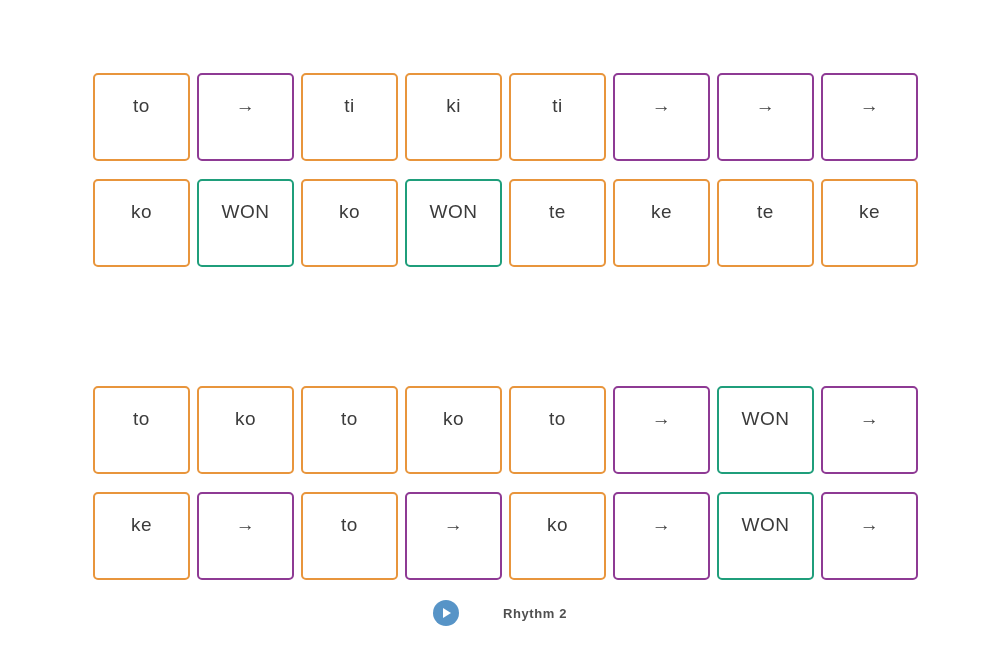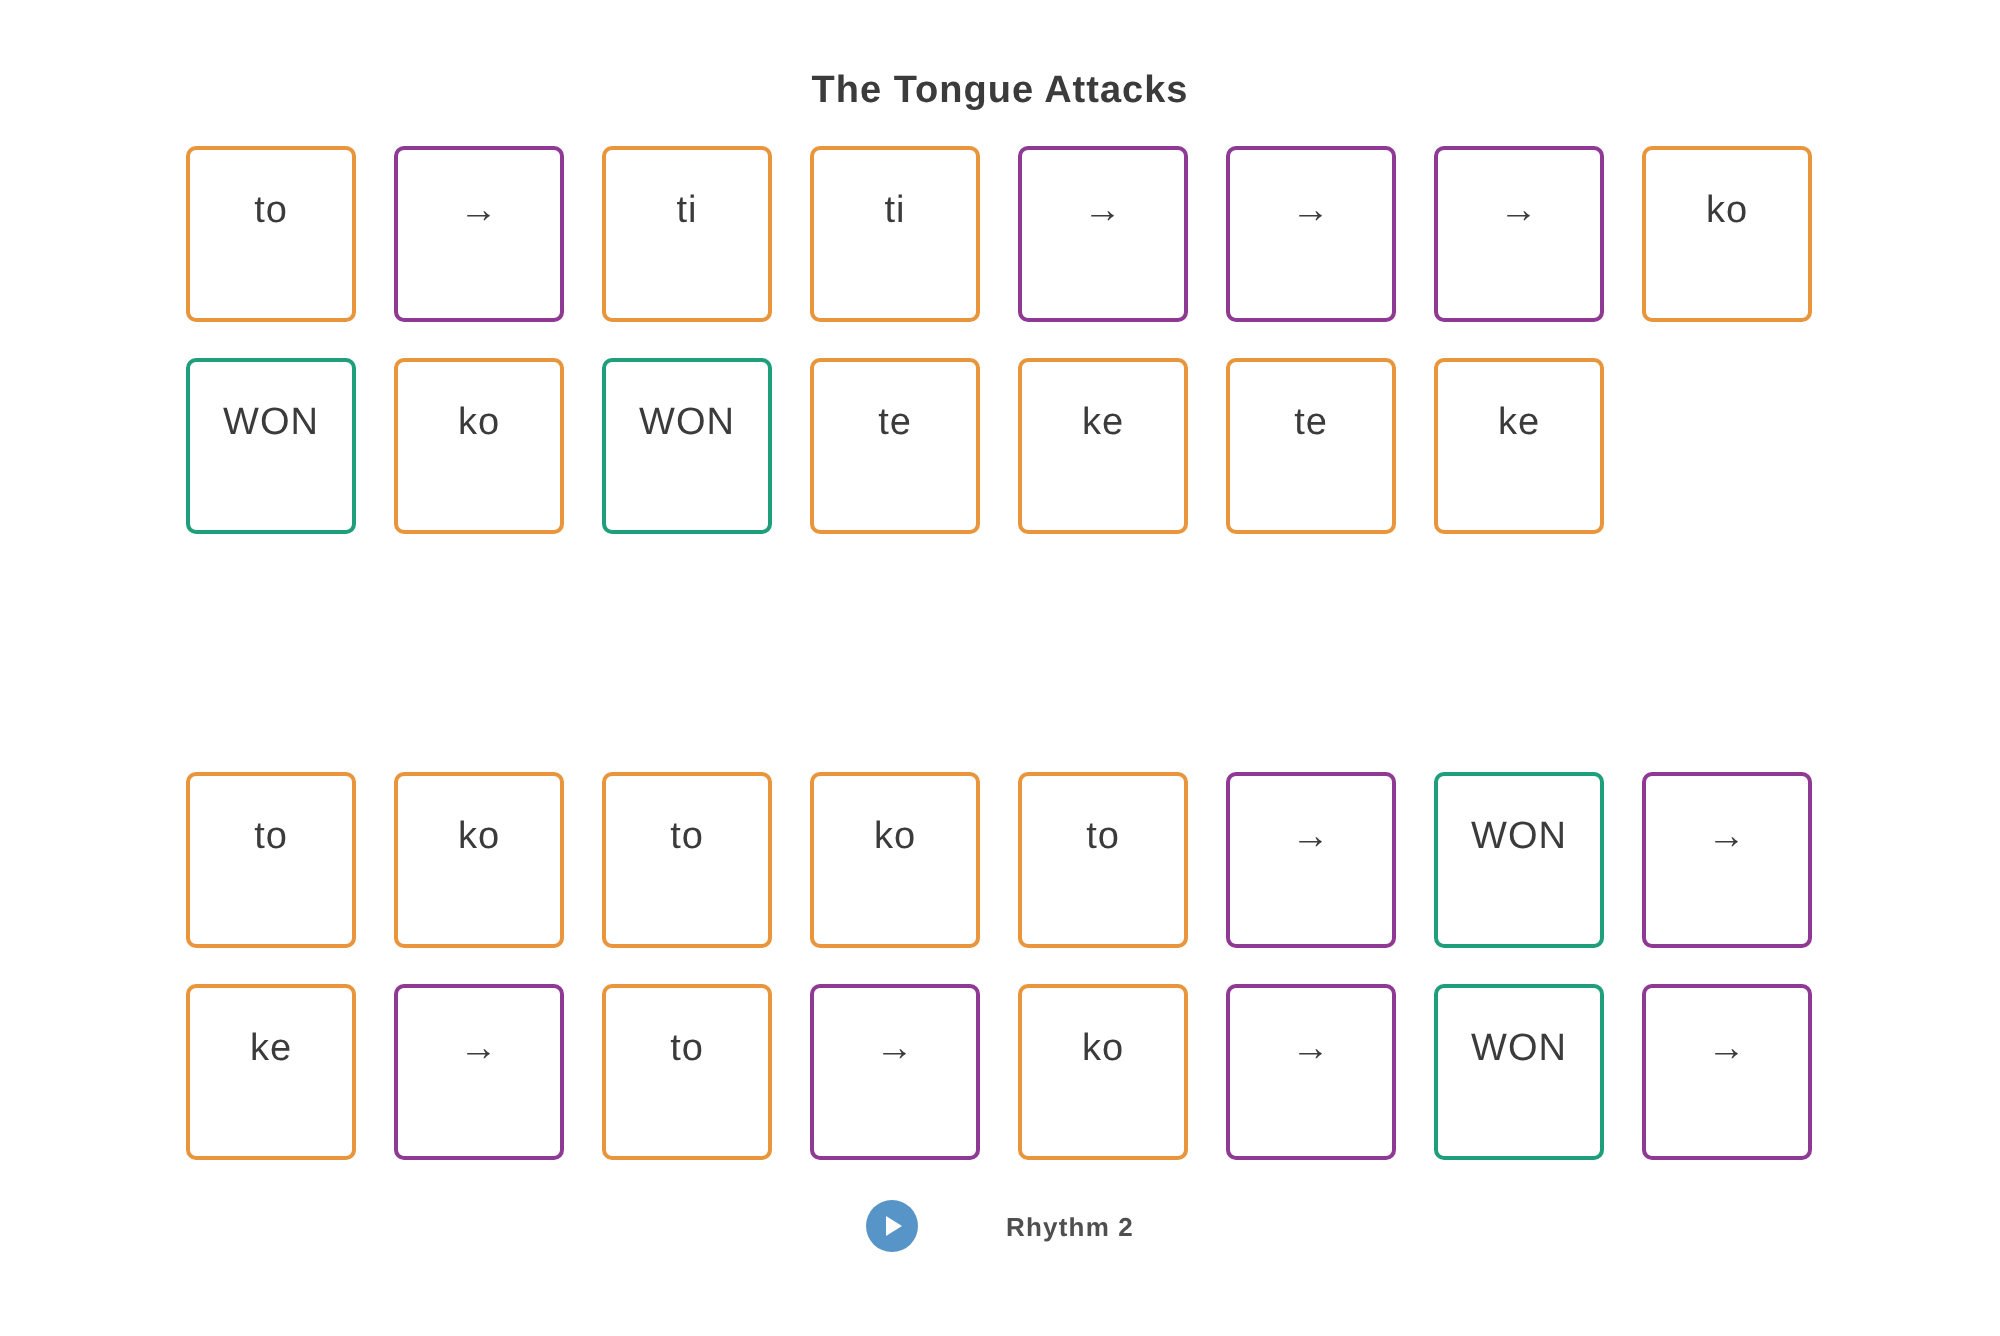--- a/index.html
+++ b/index.html
@@ -32,21 +32,21 @@
     display: grid;
     grid-template-columns: repeat(8, 85px);
     grid-auto-rows: 88px;
     column-gap: 19px;
     row-gap: 18px;
   }
   .grid-1 { top: 73px; }
   .grid-2 { top: 386px; }
   .card {
     box-sizing: border-box;
-    width: 85px;
+    width: 97px;
     height: 88px;
     background: #ffffff;
     border: 2px solid #e8953c;
     border-radius: 5px;
     display: flex;
     justify-content: center;
     align-items: flex-start;
     padding-top: 21px;
     cursor: default;
   }
@@ -92,31 +92,33 @@
     font-weight: 700;
     letter-spacing: 0.6px;
     color: #4f4f4f;
   }
 </style>
 </head>
 <body>
 
 <div class="canvas">
 
-  <div class="page-title">The Tongue Attacks</div>
 
   <div class="card-grid grid-1">
       <div class="card" style="border-color: rgb(232, 149, 60);">
         <span>to</span>
       </div>
       <div class="card" style="border-color: rgb(142, 58, 148);">
         <span>→</span>
       </div>
       <div class="card" style="border-color: rgb(232, 149, 60);">
         <span>ti</span>
+      </div>
+      <div class="card" style="border-color: rgb(232, 149, 60);">
+        <span>ki</span>
       </div>
       <div class="card" style="border-color: rgb(232, 149, 60);">
         <span>ti</span>
       </div>
       <div class="card" style="border-color: rgb(142, 58, 148);">
         <span>→</span>
       </div>
       <div class="card" style="border-color: rgb(142, 58, 148);">
         <span>→</span>
       </div>

